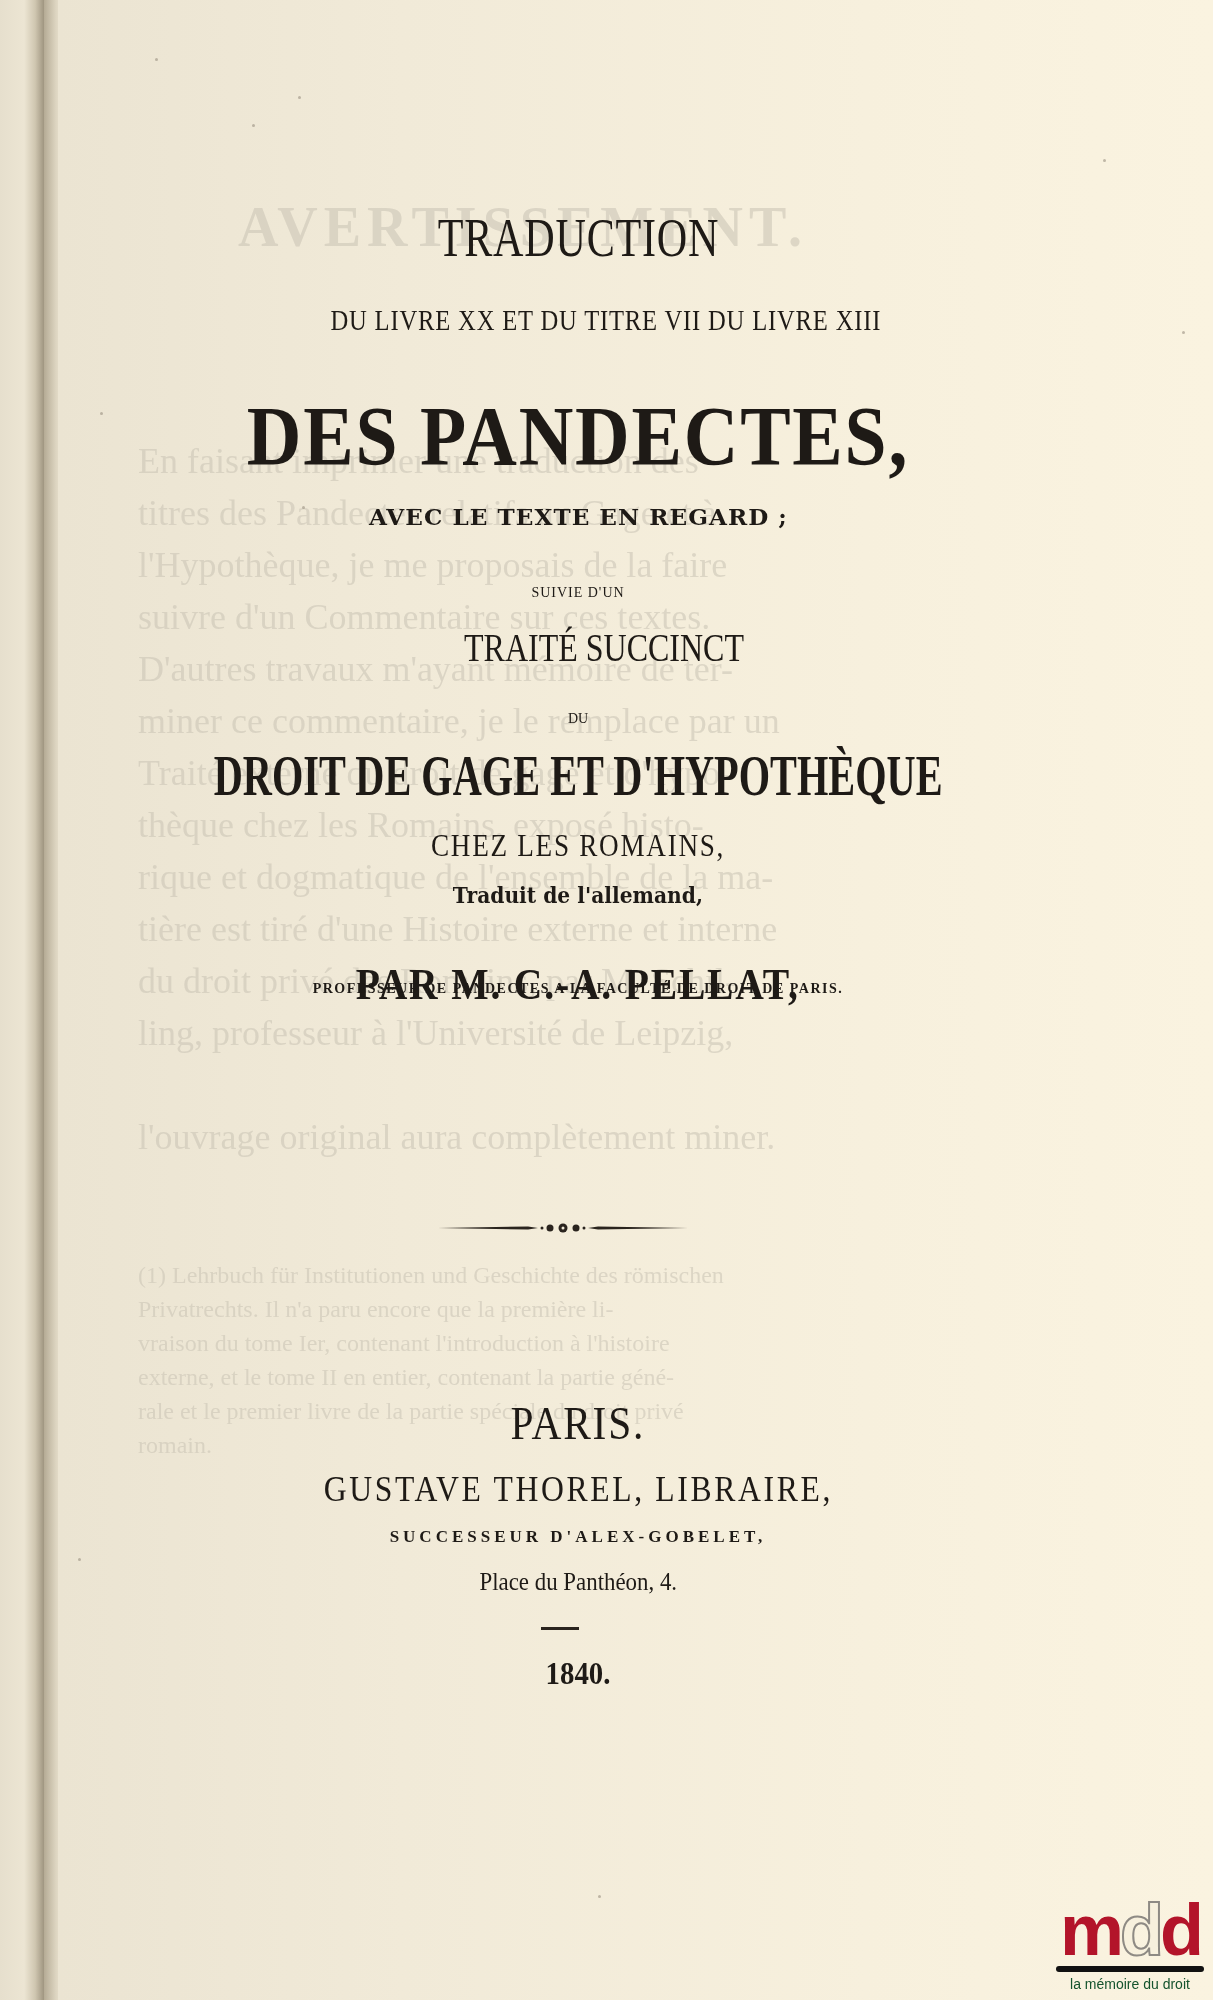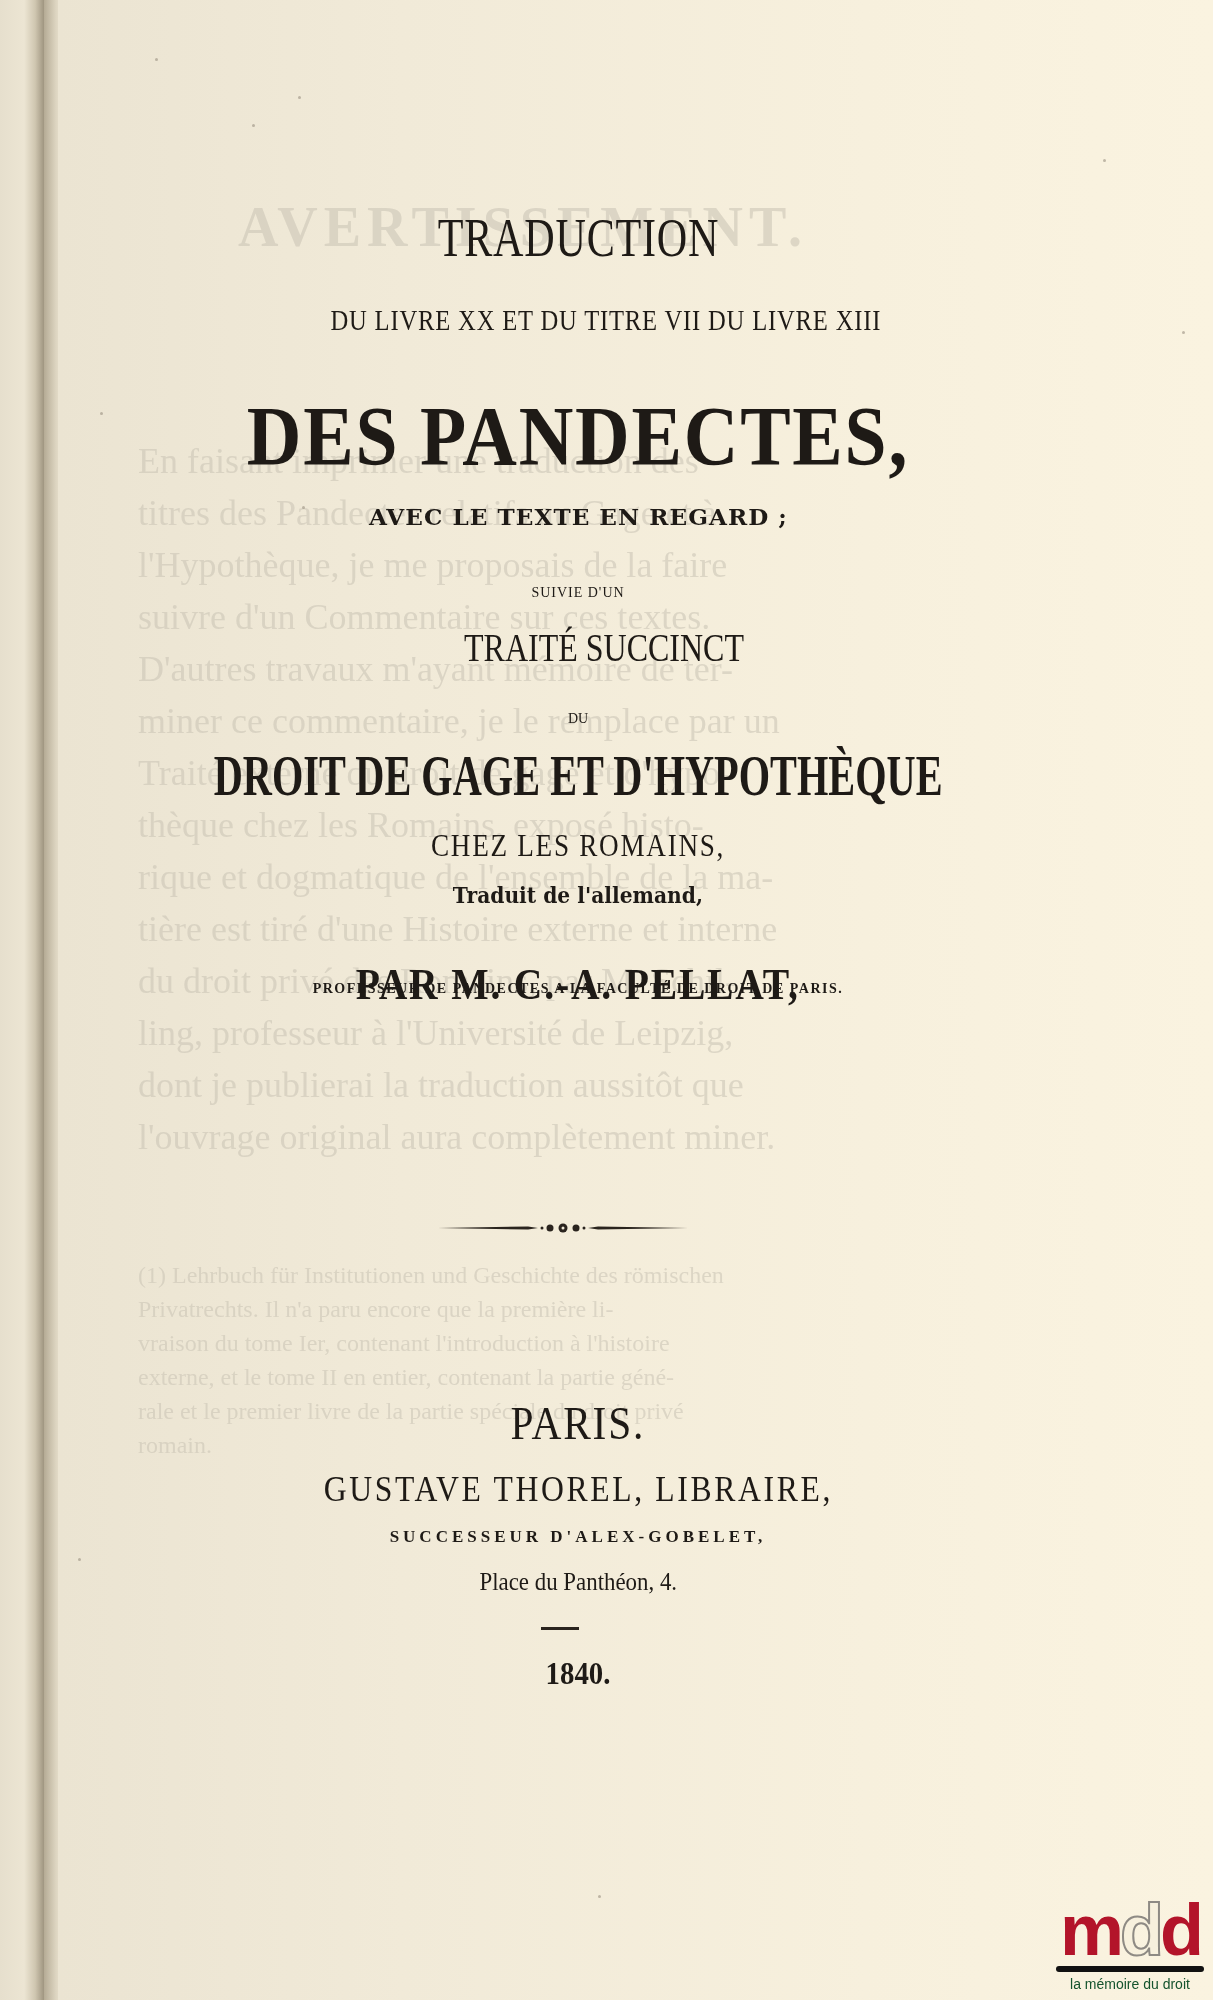--- a/index.html
+++ b/index.html
@@ -240,21 +240,20 @@
     <div class="b-line" style="top:544px">l'Hypothèque, je me proposais de la faire</div>
     <div class="b-line" style="top:596px">suivre d'un Commentaire sur ces textes.</div>
     <div class="b-line" style="top:648px">D'autres travaux m'ayant mémoire de ter-</div>
     <div class="b-line" style="top:700px">miner ce commentaire, je le remplace par un</div>
     <div class="b-line" style="top:752px">Traité externe du droit de gage et d'hypo-</div>
     <div class="b-line" style="top:804px">thèque chez les Romains, exposé histo-</div>
     <div class="b-line" style="top:856px">rique et dogmatique de l'ensemble de la ma-</div>
     <div class="b-line" style="top:908px">tière est tiré d'une Histoire externe et interne</div>
     <div class="b-line" style="top:960px">du droit privé des Romains, par M. Schil-</div>
     <div class="b-line" style="top:1012px">ling, professeur à l'Université de Leipzig,</div>
-    <div class="b-line" style="top:1064px">dont je publierai la traduction aussitôt que</div>
     <div class="b-line" style="top:1116px">l'ouvrage original aura complètement miner.</div>
     <div class="b-note" style="top:1262px">(1) Lehrbuch für Institutionen und Geschichte des römischen</div>
     <div class="b-note" style="top:1296px">Privatrechts. Il n'a paru encore que la première li-</div>
     <div class="b-note" style="top:1330px">vraison du tome Ier, contenant l'introduction à l'histoire</div>
     <div class="b-note" style="top:1364px">externe, et le tome II en entier, contenant la partie géné-</div>
     <div class="b-note" style="top:1398px">rale et le premier livre de la partie spéciale du droit privé</div>
     <div class="b-note" style="top:1432px">romain.</div>
   </div>
 </div>
 

